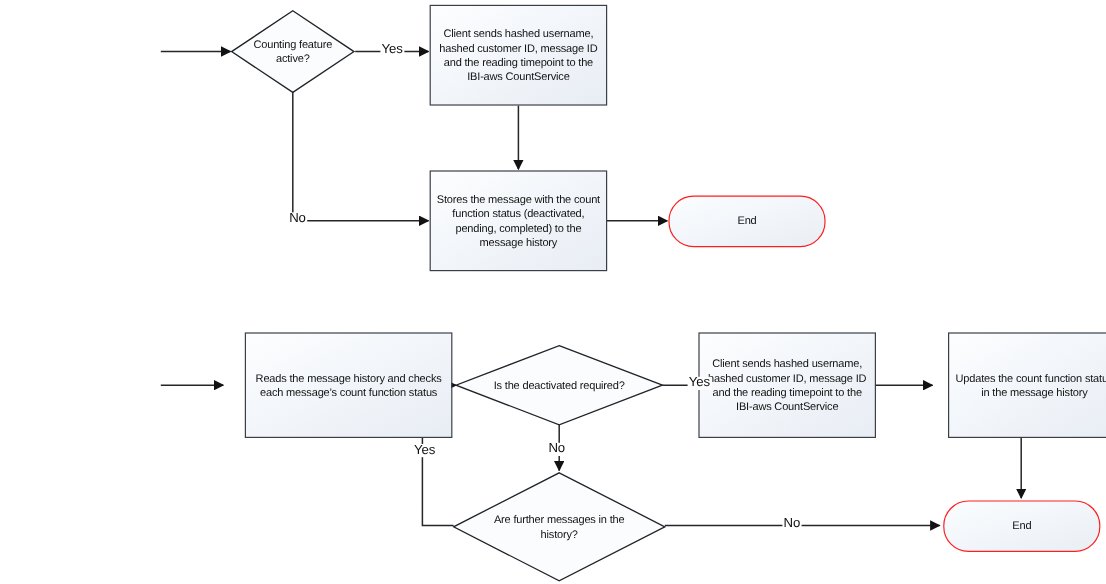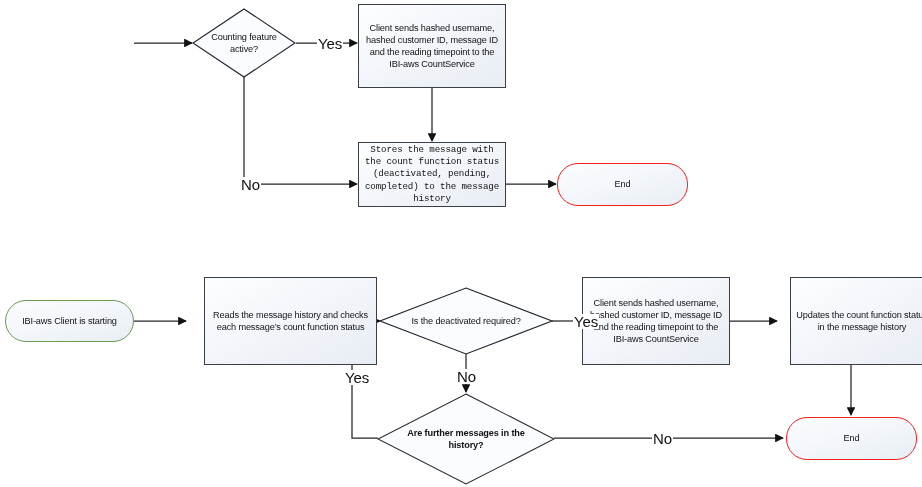--- a/index.html
+++ b/index.html
@@ -73,21 +73,21 @@
     width: 100%;
     height: 100%;
   }
   .decision .label {
     position: relative;
     z-index: 2;
     max-width: 78%;
   }
   .edge-label {
     position: absolute;
-    font-size: 15px;
+    font-size: 11px;
     color: #101010;
     background: #ffffff;
     padding: 0 1px;
     line-height: 1;
     letter-spacing: -0.1px;
     white-space: nowrap;
   }
 </style>
 </head>
 <body>
@@ -135,56 +135,53 @@
     <svg class="diamond-svg" viewBox="0 0 104 70" preserveAspectRatio="none">
       <polygon points="52,1 103,35 52,69 1,35" fill="#fbfcfe" stroke="#20242b" stroke-width="1.1"></polygon>
     </svg>
     <span class="label">Counting feature active?</span>
   </div>
 
   <div class="node process" style="left:358px; top:4px; width:148px; height:84px;">
     <span class="label">Client sends hashed username, hashed customer ID, message ID and the reading timepoint to the IBI-aws CountService</span>
   </div>
 
-  <div class="node process" style="left:358px; top:142px; width:148px; height:65px;font-family:Liberation Mono, monospace;">
+  <div class="node process" style="left:358px; top:142px; width:148px; height:84px;">
     <span class="label">Stores the message with the count function status (deactivated, pending, completed) to the message history</span>
   </div>
 
   <div class="node terminator end" style="left:557px; top:163px; width:131px; height:43px;">
     <span class="label">End</span>
   </div>
 
   <div class="edge-label" style="left:317px; top:36px;">Yes</div>
 
   <div class="edge-label" style="left:240px; top:177px;">No</div>
 
-  <div class="node terminator start" style="left:5px; top:300px; width:129px; height:42px;">
-    <span class="label">IBI-aws Client is starting</span>
-  </div>
 
   <div class="node process" style="left:204px; top:277px; width:173px; height:88px;">
     <span class="label">Reads the message history and checks each message’s count function status</span>
   </div>
 
   <div class="node decision" style="left:379px; top:287px; width:174px; height:68px;">
     <svg class="diamond-svg" viewBox="0 0 174 68" preserveAspectRatio="none">
       <polygon points="87,1 173,34 87,67 1,34" fill="#fbfcfe" stroke="#20242b" stroke-width="1.1"></polygon>
     </svg>
     <span class="label">Is the deactivated required?</span>
   </div>
 
   <div class="node process" style="left:582px; top:277px; width:148px; height:88px;">
     <span class="label">Client sends hashed username, hashed customer ID, message ID and the reading timepoint to the IBI-aws CountService</span>
   </div>
 
   <div class="node process" style="left:790px; top:277px; width:144px; height:88px;">
     <span class="label">Updates the count function status in the message history</span>
   </div>
 
-  <div class="node decision" style="left:377px; top:393px; width:178px; height:92px;font-weight:bold;">
+  <div class="node decision" style="left:377px; top:393px; width:178px; height:92px;">
     <svg class="diamond-svg" viewBox="0 0 178 92" preserveAspectRatio="none">
       <polygon points="89,1 177,46 89,91 1,46" fill="#fbfcfe" stroke="#20242b" stroke-width="1.1"></polygon>
     </svg>
     <span class="label">Are further messages in the history?</span>
   </div>
 
   <div class="node terminator end" style="left:786px; top:417px; width:131px; height:43px;">
     <span class="label">End</span>
   </div>
 

